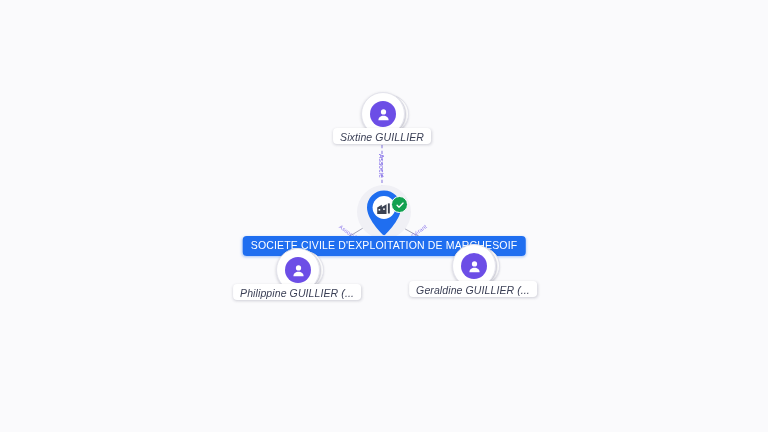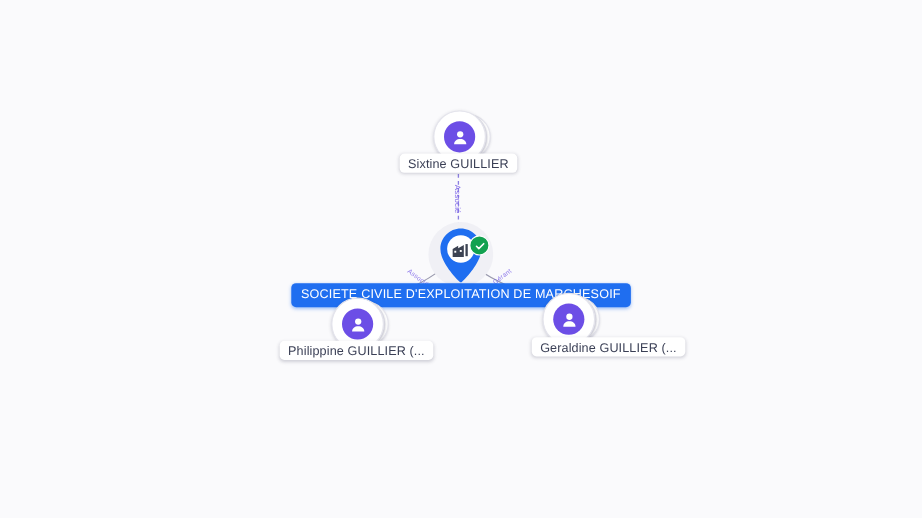--- a/index.html
+++ b/index.html
@@ -67,20 +67,21 @@
     transform: translate(-50%, 0);
     background: #ffffff;
     color: #3a3f55;
     font-size: 10.5px;
     line-height: 13px;
     letter-spacing: .1px;
     padding: 3px 7px 0 7px;
     border-radius: 4px;
     white-space: nowrap;
     box-shadow: 0 1px 3px rgba(40,40,70,.20);
+    font-style: italic;
   }
 
   
   .company-node {
     position: absolute;
     width: 0; height: 0;
   }
   .company-halo {
     position: absolute;
     left: -27px; top: -27px;
@@ -227,15 +228,15 @@
       <div class="stack-card c1">
         <div class="avatar-disc">
           <svg width="17" height="17" viewBox="0 0 24 24">
             <circle cx="12" cy="8.4" r="3.7" fill="#ffffff"></circle>
             <path d="M4.8 20.2c0-4.1 3.3-6.4 7.2-6.4s7.2 2.3 7.2 6.4z" fill="#ffffff"></path>
           </svg>
         </div>
       </div>
     </div>
   </div>
-  <div class="node-label" style="left:473px; top:281px;margin-left:34px;">Geraldine GUILLIER (...</div>
+  <div class="node-label" style="left:473px; top:281px;">Geraldine GUILLIER (...</div>
 
 </div>
 
 </body></html>

